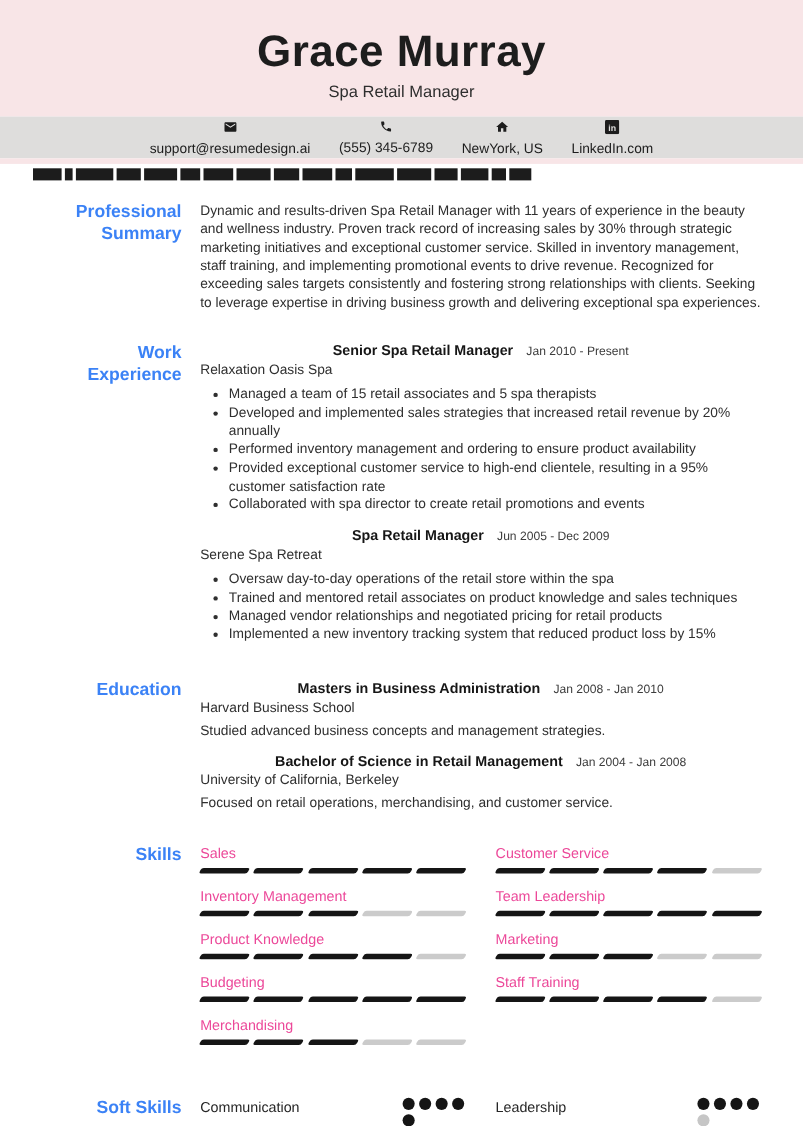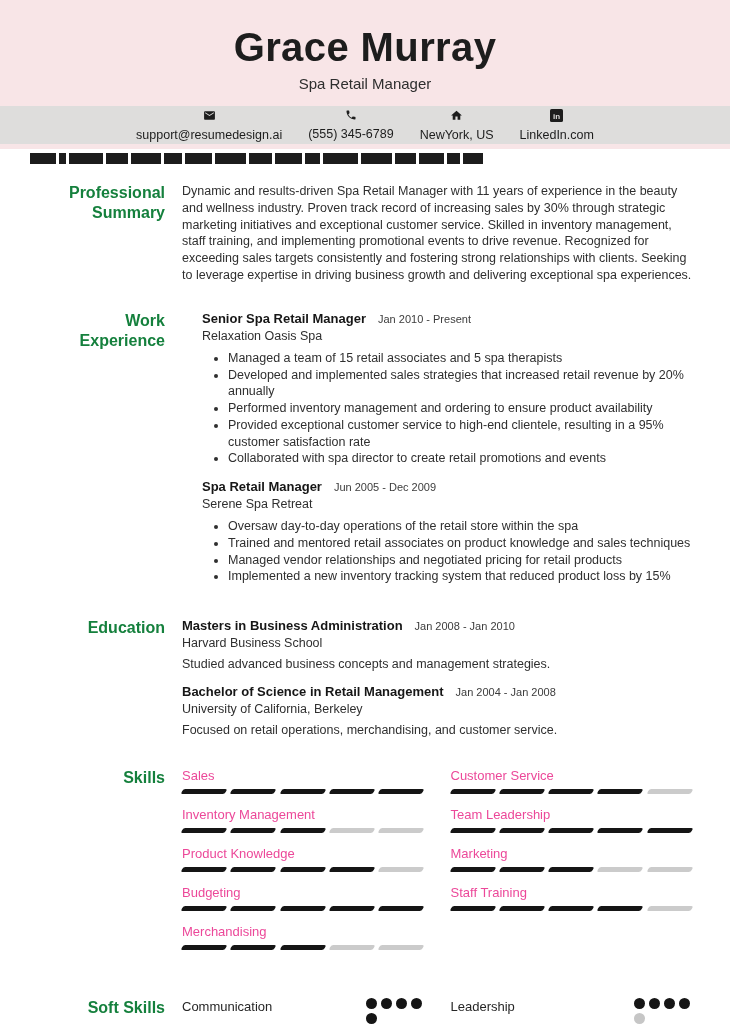--- a/index.html
+++ b/index.html
@@ -23,34 +23,34 @@
 
   .pink-strip { height:5px; background:var(--header-bg,#f8e5e7); }
 
   .redacted-bar { margin:4px 0 0 30px; height:11px; display:flex; gap:3px; }
   .redacted-seg { background:#1c1c1c; height:100%; }
 
   
   .content { padding:0 38px 0 60px; }
   .section { display:flex; }
   .m-summary { margin-top:19px; }
-  .m-work    { margin-top:27px;gap:20px; }
+  .m-work    { margin-top:27px; }
   .m-edu     { margin-top:33px; }
   .m-skills  { margin-top:31px; }
   .m-soft    { margin-top:35px; }
 
   .section-heading {
     flex:0 0 105px; width:105px; padding-right:17px; box-sizing:content-box;
-    text-align:right; font-size:16px; font-weight:700; color:#15803d; line-height:1.25;
+    text-align:right; font-size:16px; font-weight:700; color:#3b82f6; line-height:1.25;
   }
   .section-body { flex:1; min-width:0; }
 
   .summary-text { font-size:12.5px; line-height:1.345; color:#2f2f2f; }
 
-  .entry-header { display:flex; justify-content:flex-start; align-items:baseline; }
+  .entry-header { display:flex; justify-content:center; align-items:baseline; }
   .entry-title { font-size:13px; font-weight:700; color:#161616; }
   .entry-dates { font-size:11px; color:#3c3c3c; white-space:nowrap; margin-left:12px; }
   .entry-sub { font-size:12.5px; color:#2f2f2f; margin-top:3px; }
 
   .job + .job { margin-top:12px; }
   .job ul { margin:7px 0 0 0; padding-left:26px; }
   .job li { font-size:12.5px; line-height:1.34; color:#2f2f2f; }
 
   .edu-entry + .edu-entry { margin-top:13px; }
   .edu-desc { font-size:12.5px; color:#2f2f2f; margin-top:7px; }

